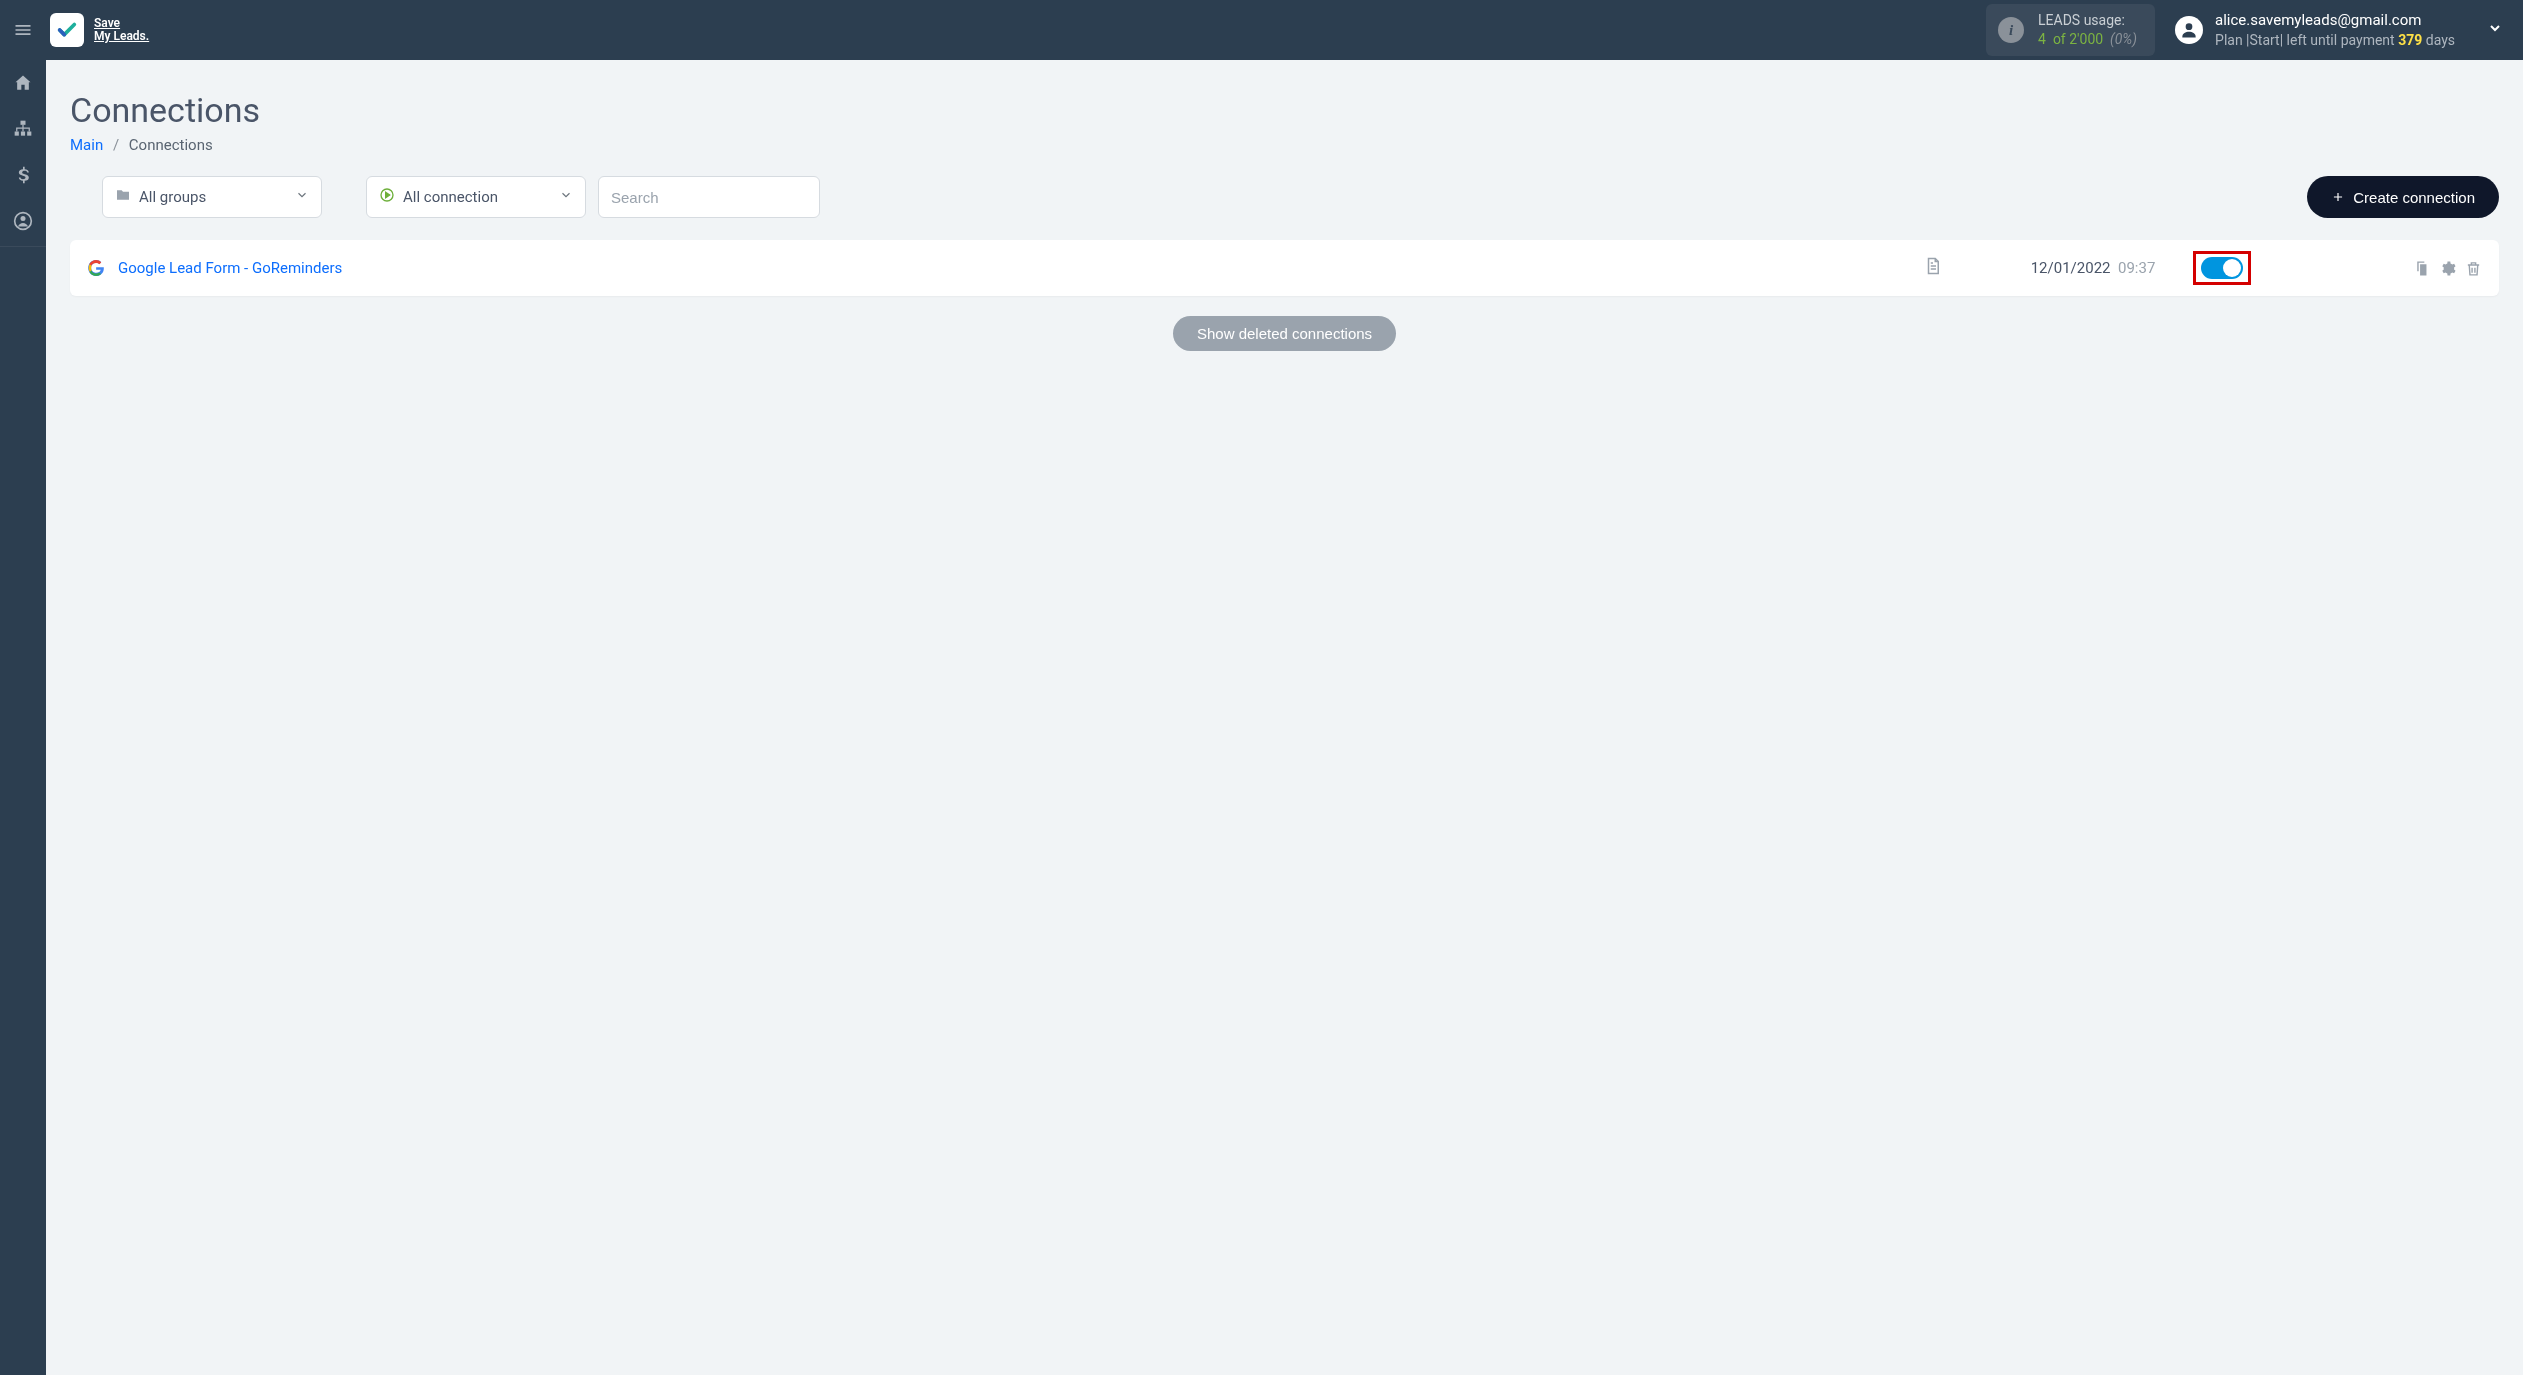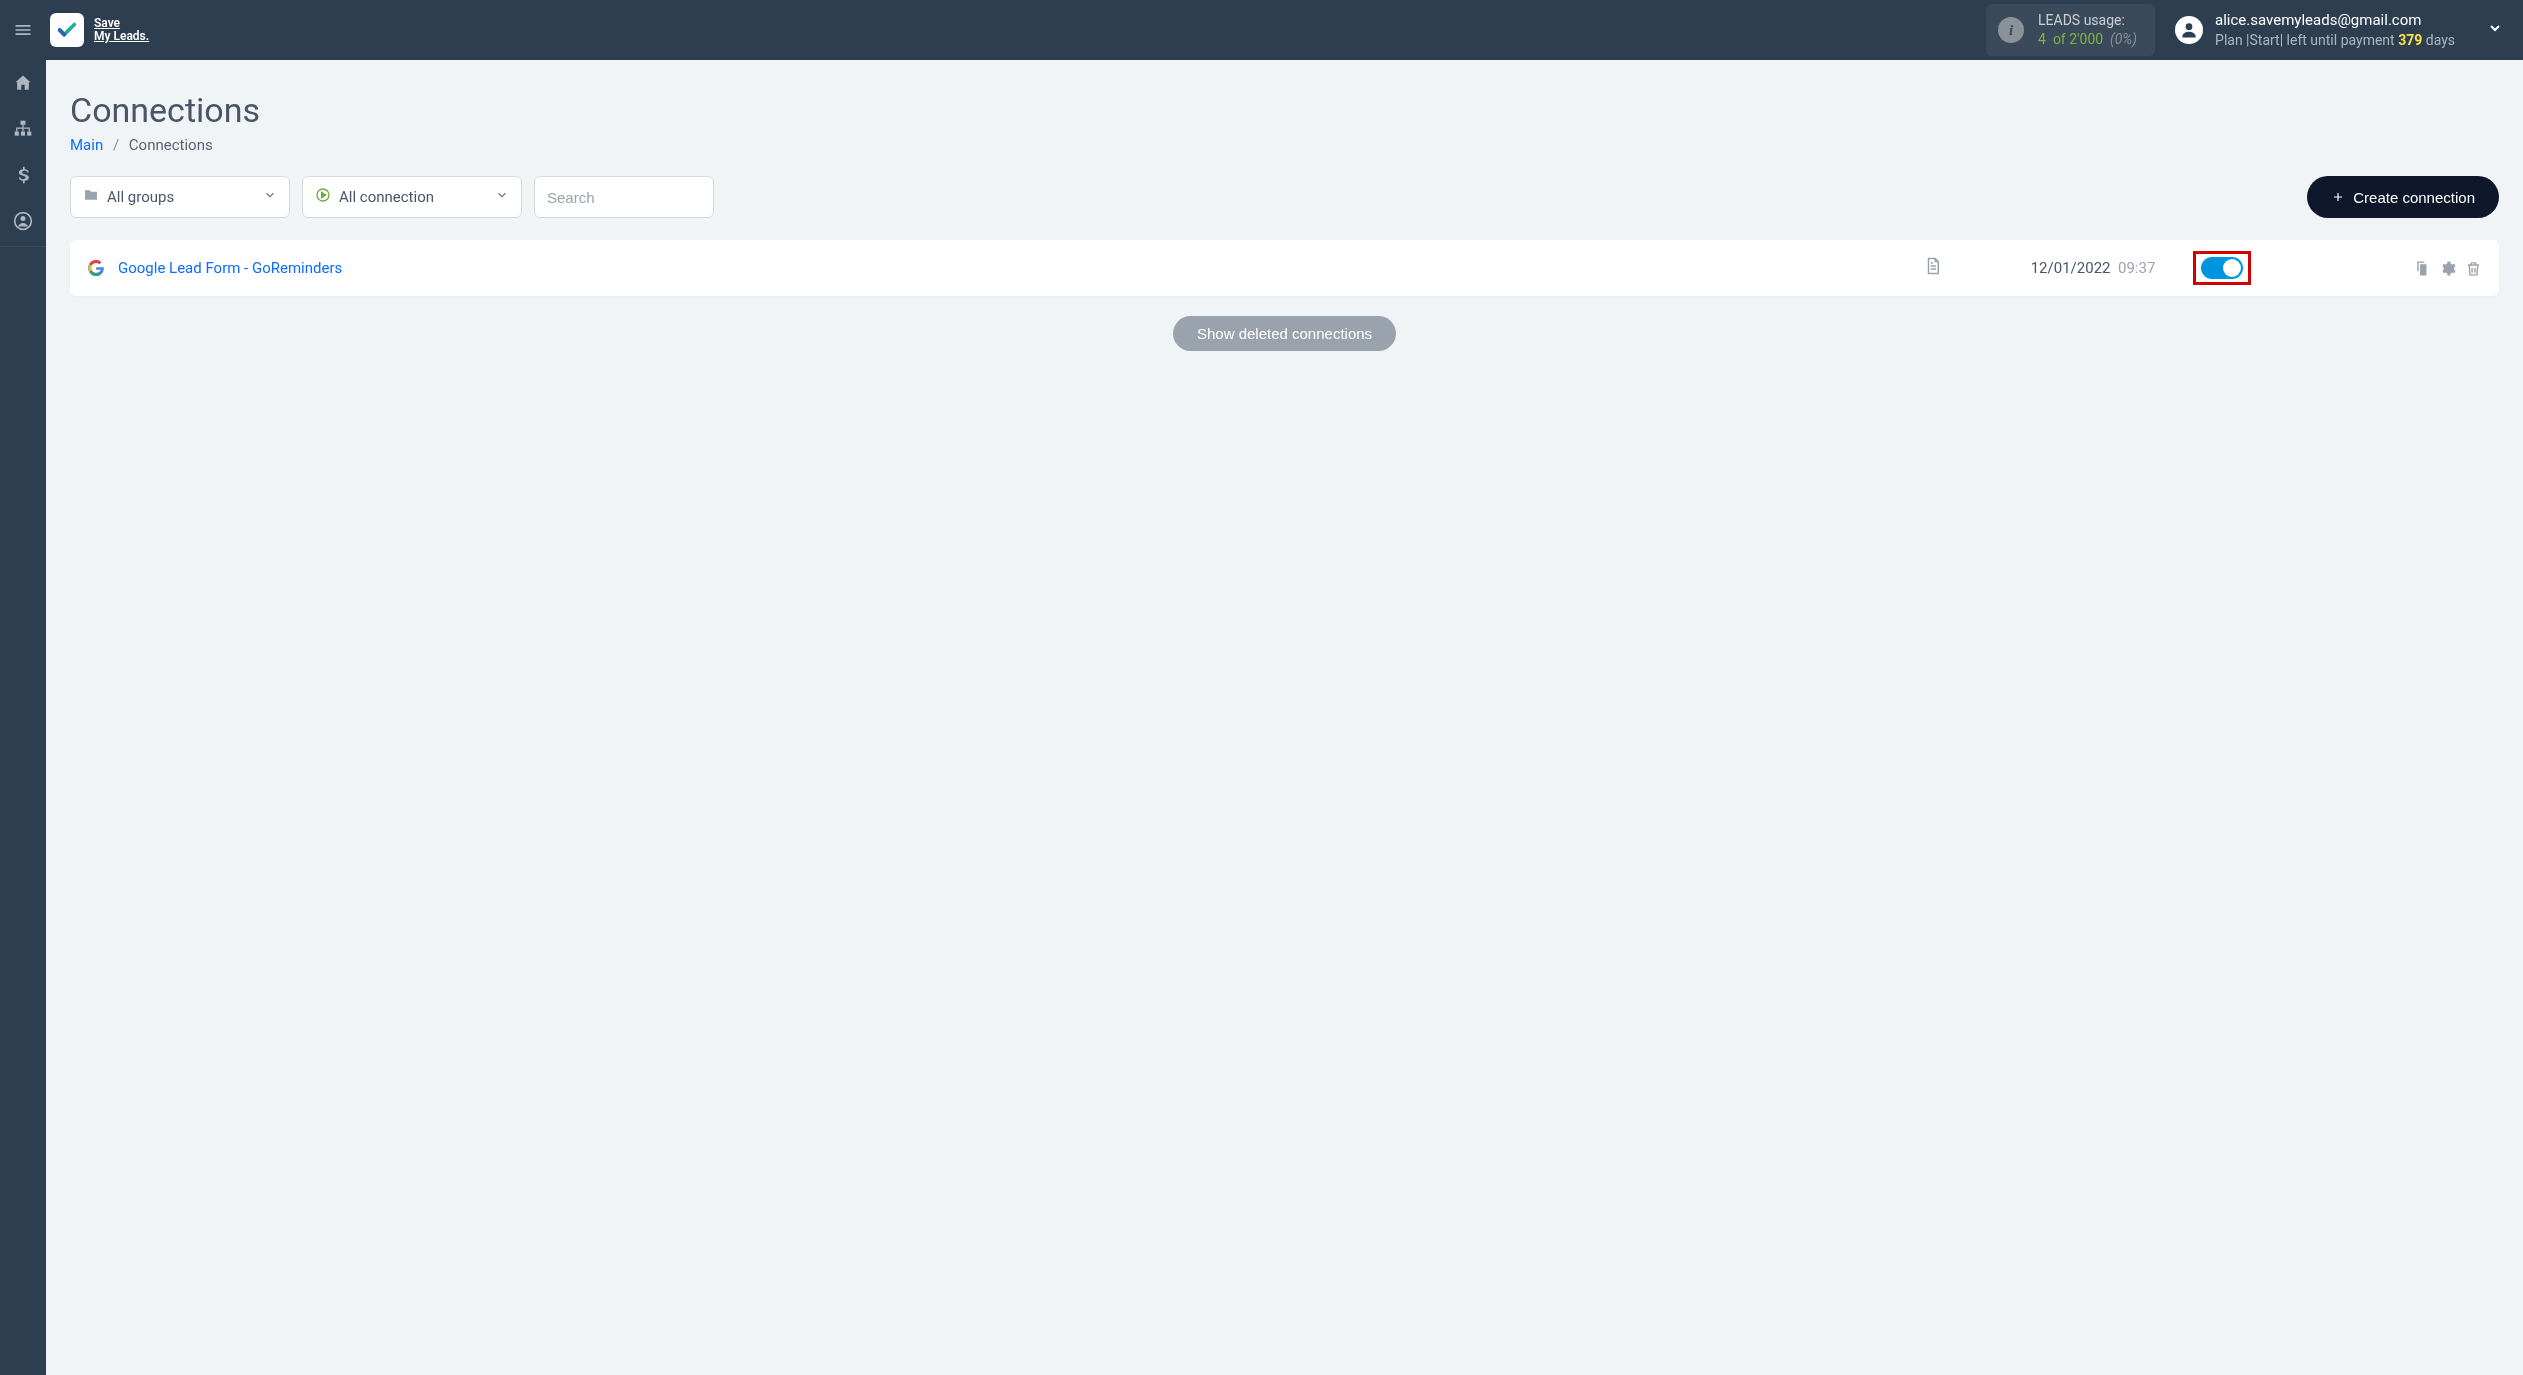--- a/index.html
+++ b/index.html
@@ -149,26 +149,26 @@
       border: 1px solid #d6dbe0;
       border-radius: 6px;
       background: #fff;
       display: flex;
       align-items: center;
       padding: 0 12px;
       font-size: 15px;
       color: #4a5568;
       cursor: pointer;
     }
-    .dropdown { width: 220px; justify-content: space-between; }
+    .dropdown { width: 220px; justify-content: space-between; margin-left: 32px; }
     .dropdown .dd-left { display: flex; align-items: center; gap: 8px; }
     .dd-icon { color: #9aa3ad; }
     .dd-icon-green { color: #6daf3a; }
     .dd-caret { color: #6c757d; }
-    .search-box { width: 180px; }
+    .search-box { width: 222px; }
     .search-box input {
       border: none; outline: none; width: 100%;
       font-size: 15px; color: #4a5568;
     }
     .search-box input::placeholder { color: #9aa3ad; }
     .filter-row .spacer { flex: 1; }
     
     .create-btn {
       height: 42px;
       background: #0f172a;

